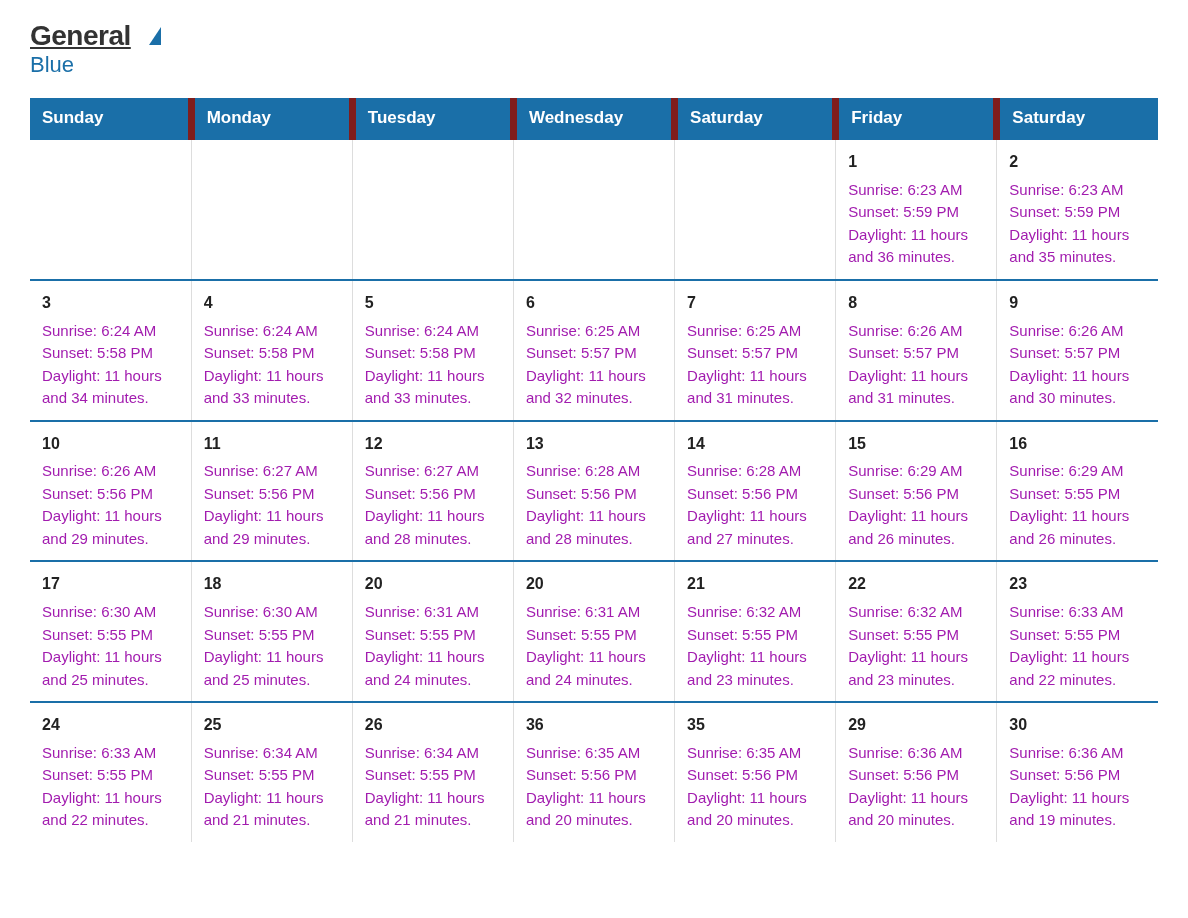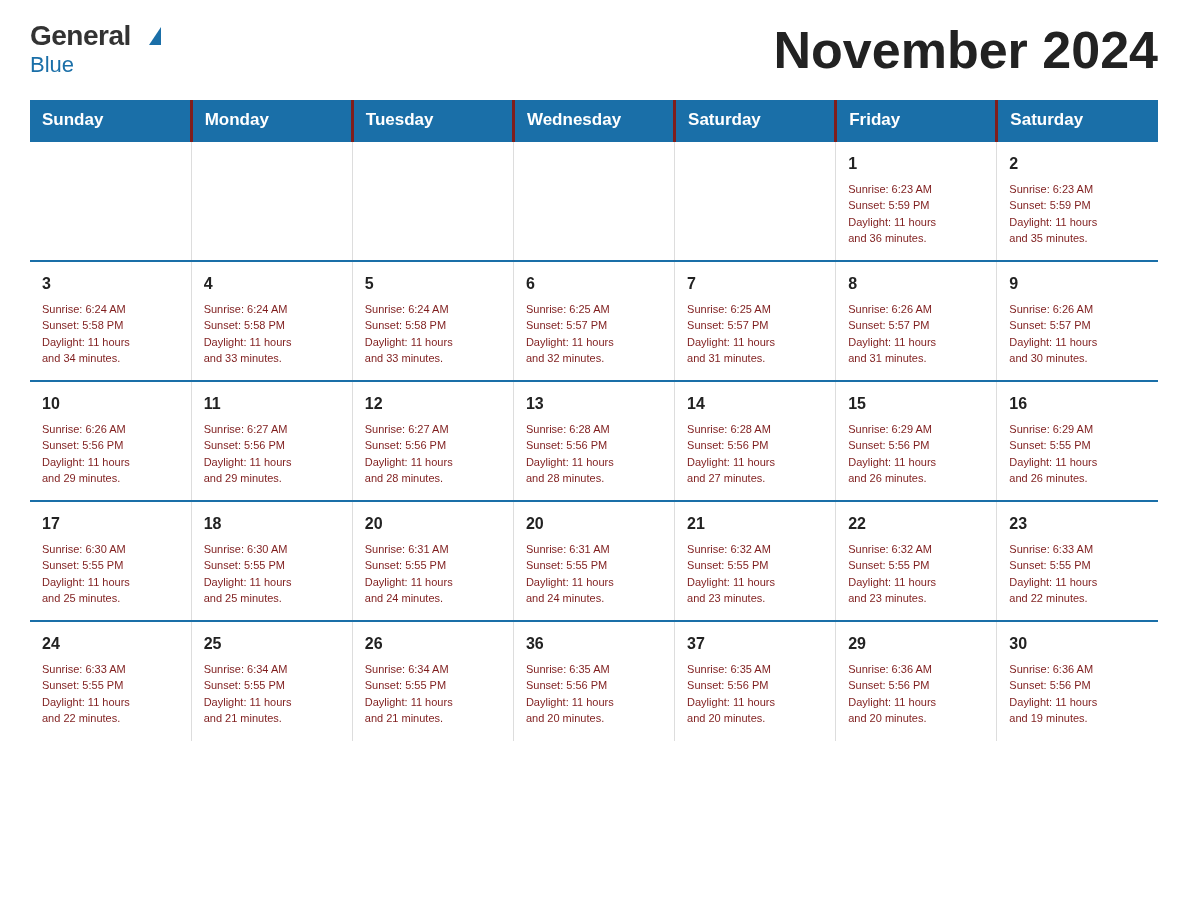--- a/index.html
+++ b/index.html
@@ -61,21 +61,21 @@
       width: 100%;
       border-collapse: collapse;
     }
     .calendar thead tr th {
       background-color: #1a6fa8;
       color: #ffffff;
       font-size: 17px;
       font-weight: bold;
       padding: 10px 12px;
       text-align: left;
-      border-right: 3px solid #7f1d1d;
+      border-right: 7px solid #7f1d1d;
     }
     .calendar thead tr th:last-child {
       border-right: none;
     }
     .calendar tbody tr {
       border-top: 2px solid #1a6fa8;
     }
     .calendar tbody tr td {
       vertical-align: top;
       padding: 10px 12px;
@@ -91,46 +91,46 @@
       border-right: none;
     }
     .day-number {
       font-size: 16px;
       font-weight: bold;
       color: #222;
       margin-bottom: 4px;
       display: block;
     }
     .day-info {
-      font-size: 11px;
-      color: #7f1d1d;
+      font-size: 15px;
+      color: #a21caf;
       line-height: 1.5;
     }
     .empty-cell {
       background: #ffffff;
     }
     .logo-wrapper {
       display: flex;
       align-items: center;
       gap: 16px;
+      text-decoration: underline;
     }
   </style>
 </head>
 <body>
 
 <div class="header">
   <div class="logo">
     <div class="logo-wrapper">
       <span class="logo-general">General</span>
       <span class="logo-triangle"></span>
     </div>
     <span class="logo-blue">Blue</span>
   </div>
   <div class="title-block">
-    <div class="month-title">November 2024</div>
   </div>
 </div>
 
 <table class="calendar">
   <thead>
     <tr>
 
     <th>Sunday</th>
         <th>Monday</th>
         <th>Tuesday</th>
@@ -258,21 +258,21 @@
         </td>
         <td>
           <span class="day-number">26</span>
           <div class="day-info">Sunrise: 6:34 AM<br>Sunset: 5:55 PM<br>Daylight: 11 hours<br>and 21 minutes.</div>
         </td>
         <td>
           <span class="day-number">36</span>
           <div class="day-info">Sunrise: 6:35 AM<br>Sunset: 5:56 PM<br>Daylight: 11 hours<br>and 20 minutes.</div>
         </td>
         <td>
-          <span class="day-number">37</span>
+          <span class="day-number">35</span>
           <div class="day-info">Sunrise: 6:35 AM<br>Sunset: 5:56 PM<br>Daylight: 11 hours<br>and 20 minutes.</div>
         </td>
         <td>
           <span class="day-number">29</span>
           <div class="day-info">Sunrise: 6:36 AM<br>Sunset: 5:56 PM<br>Daylight: 11 hours<br>and 20 minutes.</div>
         </td>
         <td>
           <span class="day-number">30</span>
           <div class="day-info">Sunrise: 6:36 AM<br>Sunset: 5:56 PM<br>Daylight: 11 hours<br>and 19 minutes.</div>
         </td>

